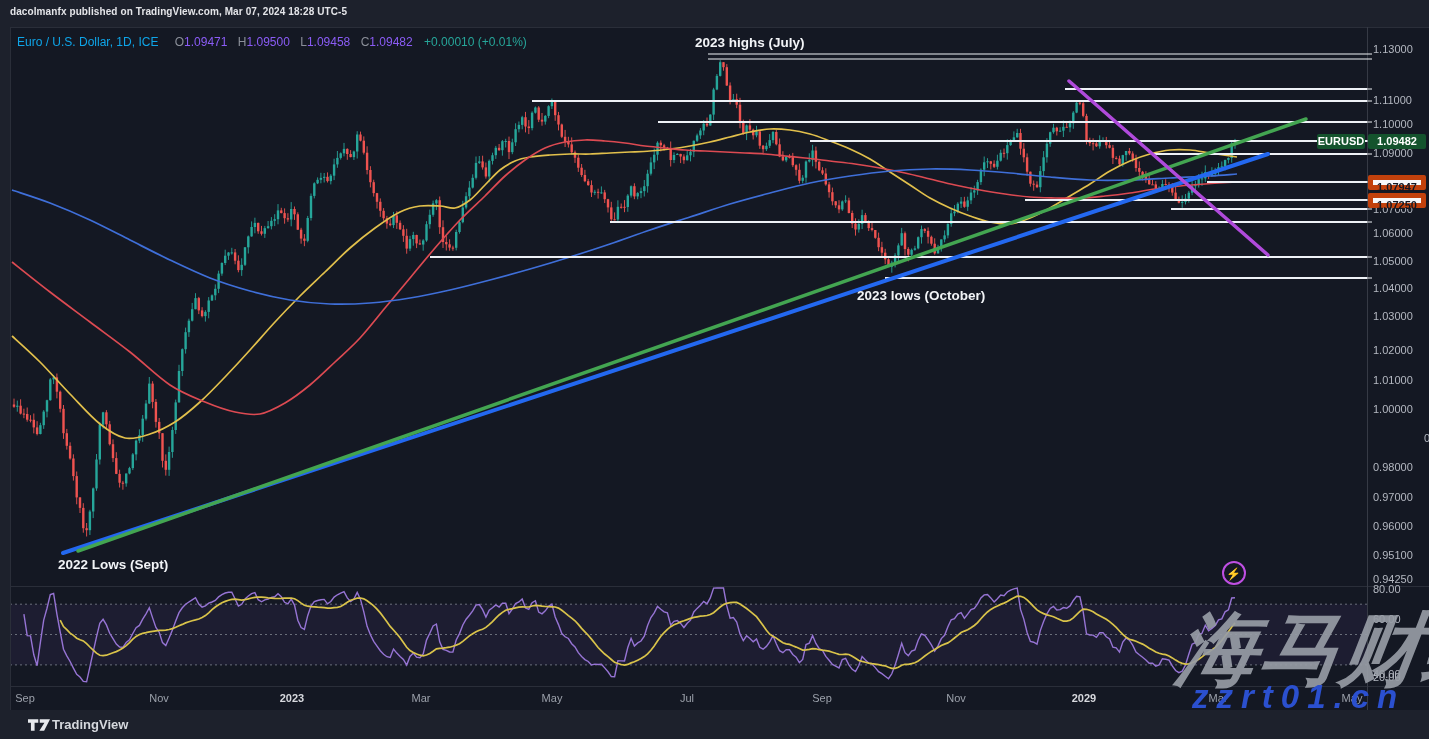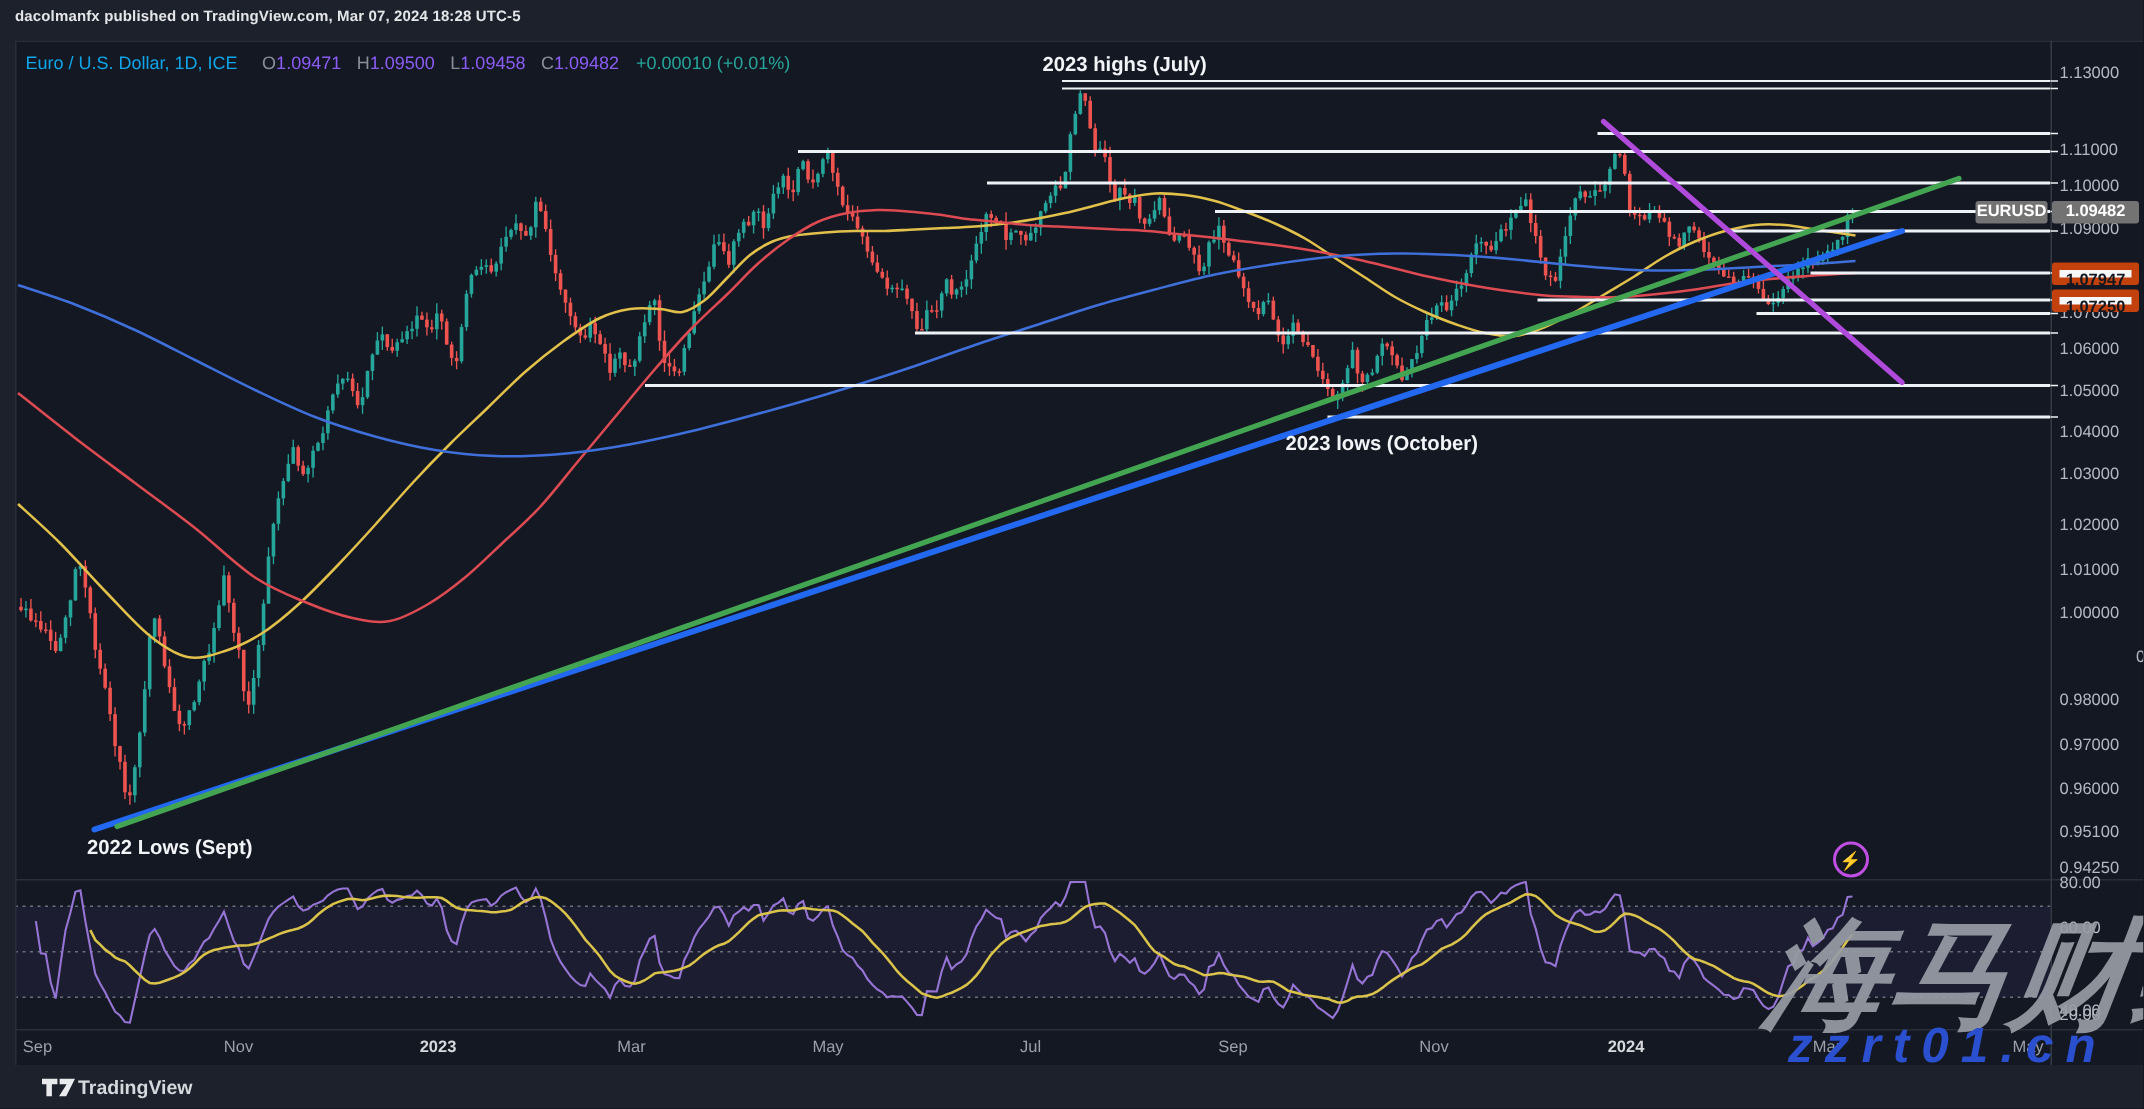--- a/index.html
+++ b/index.html
@@ -13,21 +13,21 @@
   .legend .sym{color:#0ea5e9;font-weight:400;margin-right:6px;}
   .legend .dim{color:#8b8f99;margin-left:7px;}
   .legend .val{color:#8b5cf6;}
   .legend .chg{margin-left:8px;color:#26a69a;}
   .anno{position:absolute;z-index:3;font-size:13.5px;font-weight:700;color:#f2f4f7;white-space:nowrap;}
   .plabel{position:absolute;left:1373px;font-size:11px;color:#b4b8c1;z-index:2;height:12px;line-height:12px;}
   .tlabel{position:absolute;top:692px;width:48px;margin-left:-24px;text-align:center;font-size:11px;color:#9ba0aa;z-index:2;}
   .tlabel.major{color:#d7d9de;font-weight:700;}
   .badge{position:absolute;z-index:3;height:15px;line-height:15px;font-size:11px;font-weight:700;
          text-align:center;border-radius:2px;}
-  .badge.teal{background:#737373;color:#ffffff;}
+  .badge.teal{background:#14532d;color:#ffffff;}
   .badge.white{background:#f7f8fa;color:#131722;border:5px solid #c2410c;box-sizing:border-box;}
   .badge.sym{width:48px;} .badge.px{width:58px;}
   .bolt{position:absolute;left:1222px;top:561px;width:24px;height:24px;border:2px solid #bf4fe3;border-radius:50%;
         color:#bf4fe3;z-index:2;text-align:center;line-height:22px;font-size:12px;box-sizing:border-box;cursor:pointer;}
   .wm-main{position:absolute;left:1178px;top:610px;z-index:6;font-size:80px;font-weight:900;font-style:italic;
            color:rgba(151,156,165,.92);transform:skewX(-8deg);white-space:nowrap;letter-spacing:2px;line-height:1;}
   .wm-sub{position:absolute;left:1192px;top:680px;z-index:6;font-size:33px;font-weight:800;font-style:italic;
           color:#2b50cf;letter-spacing:8px;white-space:nowrap;line-height:1;}
   .ftr{position:absolute;left:0;top:710px;width:100%;height:29px;background:#1d212c;z-index:4;}
   .ftr .brand{position:absolute;left:52px;top:7px;font-size:13px;font-weight:600;color:#d5d8dd;}
@@ -883,21 +883,21 @@
     </div>
   <div id="taxis">
       <div class="tlabel" style="left: 25px;">Sep</div>
       <div class="tlabel" style="left: 159px;">Nov</div>
       <div class="tlabel major" style="left: 292px;">2023</div>
       <div class="tlabel" style="left: 421px;">Mar</div>
       <div class="tlabel" style="left: 552px;">May</div>
       <div class="tlabel" style="left: 687px;">Jul</div>
       <div class="tlabel" style="left: 822px;">Sep</div>
       <div class="tlabel" style="left: 956px;">Nov</div>
-      <div class="tlabel major" style="left: 1084px;">2024</div>
+      <div class="tlabel major" style="left: 1084px;">2029</div>
       <div class="tlabel" style="left: 1218px;">Mar</div>
       <div class="tlabel" style="left: 1352px;">May</div>
     </div>
 
   <div class="badge teal sym" style="left: 1317px; top: 134px;">EURUSD</div>
   <div class="badge teal px" style="left: 1368px; top: 134px;">1.09482</div>
   <div class="badge white px" style="left: 1368px; top: 175px;">1.07947</div>
   <div class="badge white px" style="left: 1368px; top: 193px;">1.07250</div>
 
   <div class="bolt">⚡</div>

